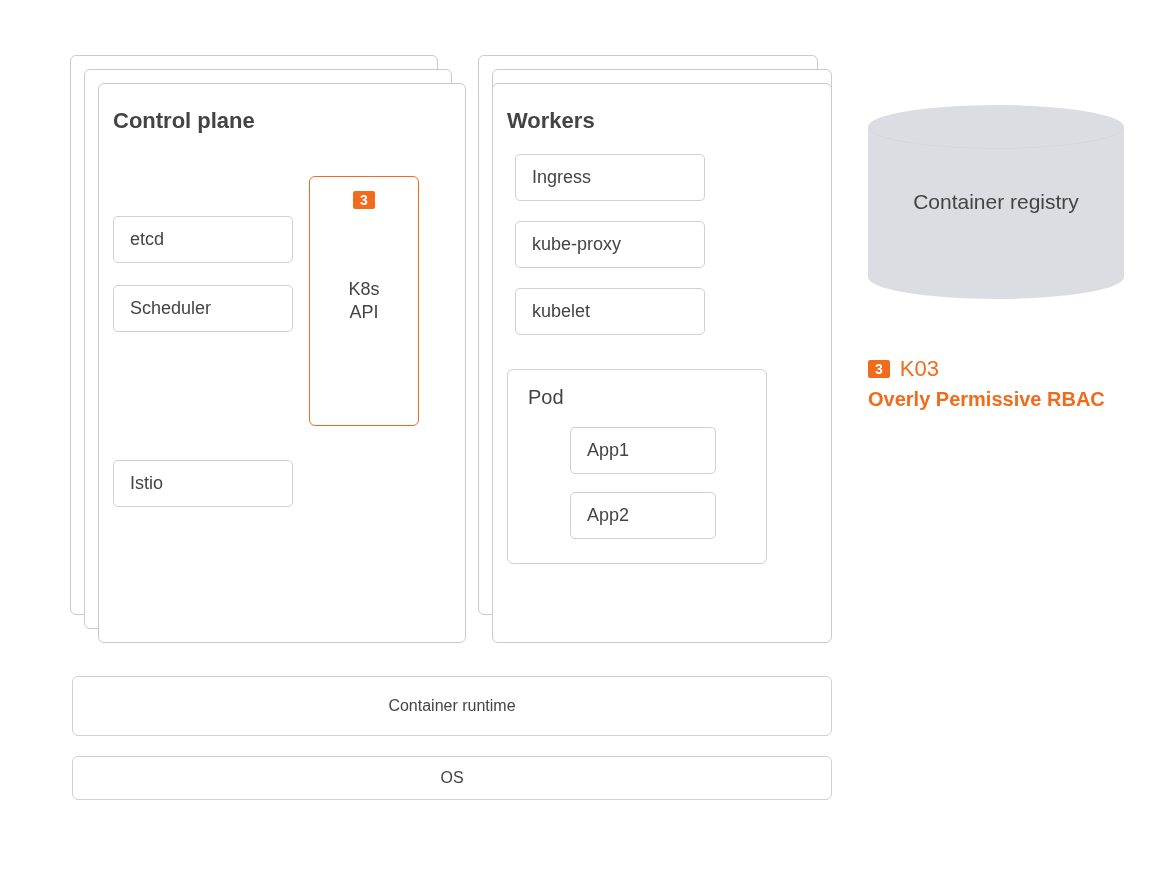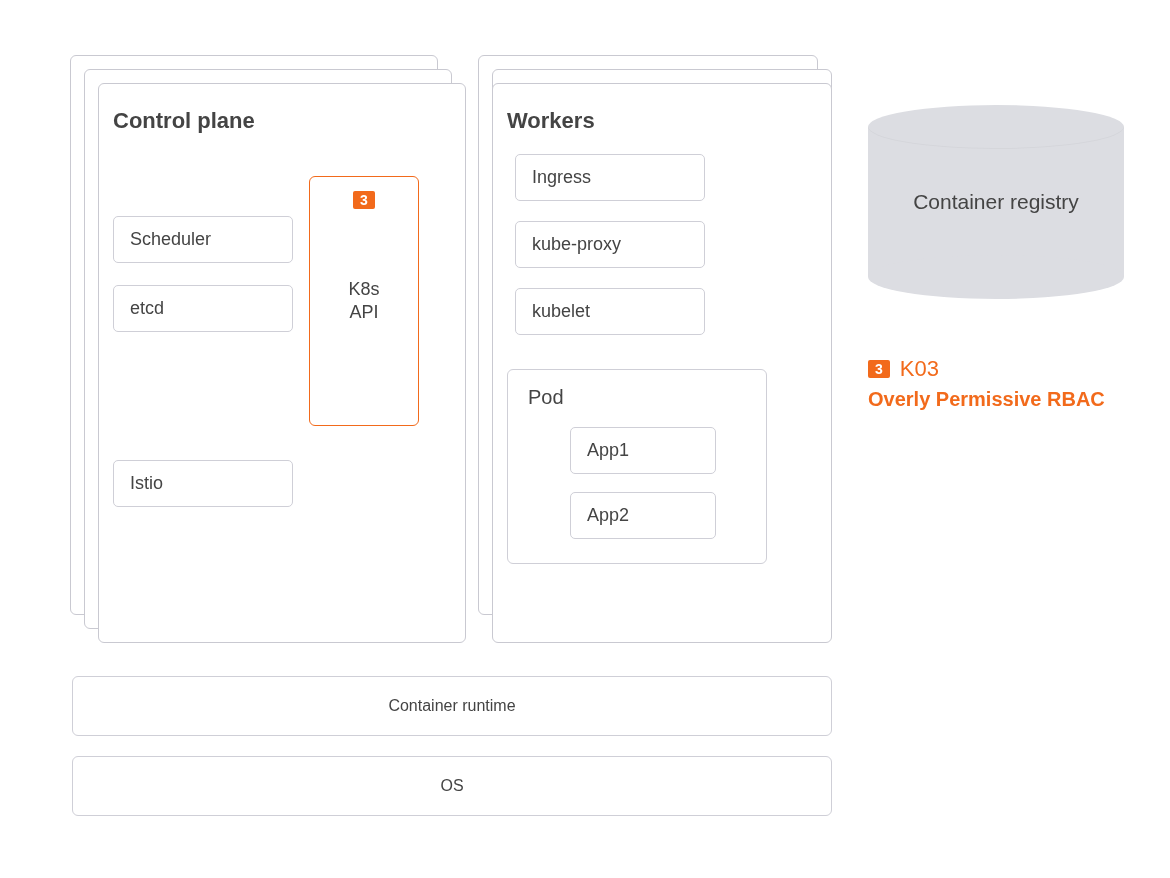--- a/index.html
+++ b/index.html
@@ -134,21 +134,21 @@
     border:1.5px solid var(--line2);
     border-radius:6px;
     display:flex;
     align-items:center;
     justify-content:center;
     font-size:16px;
     color:var(--mut);
     background:var(--bg);
   }
   .bar.cr{top:676px;height:60px;}
-  .bar.os{top:756px;height:60px;}
+  .bar.os{top:756px;height:44px;}
 
   
   .registry{
     position:absolute;
     left:868px;
     top:105px;
     width:256px;
     height:194px;
   }
   .cyl-body{
@@ -207,22 +207,22 @@
 <body>
 
 <div class="stack" style="left:70px;top:55px;width:382px;height:590px;">
   <div class="shadow" style="left:0;top:0;width:368px;height:560px;"></div>
   <div class="shadow" style="left:14px;top:14px;width:368px;height:560px;"></div>
   <div class="panel" style="left:28px;top:28px;width:368px;height:560px;">
     <div class="title">Control plane</div>
     <div class="cp-grid">
       <div class="cp-col">
         <div class="spacer-top"></div>
+        <div class="box">etcd</div>
         <div class="box">Scheduler</div>
-        <div class="box">etcd</div>
       </div>
       <div>
         <div style="height:22px;"></div>
         <div class="cp-api">
           <span class="badge">3</span>
           <span class="label" style="white-space:pre-line;">K8s
 API</span>
         </div>
       </div>
     </div>

